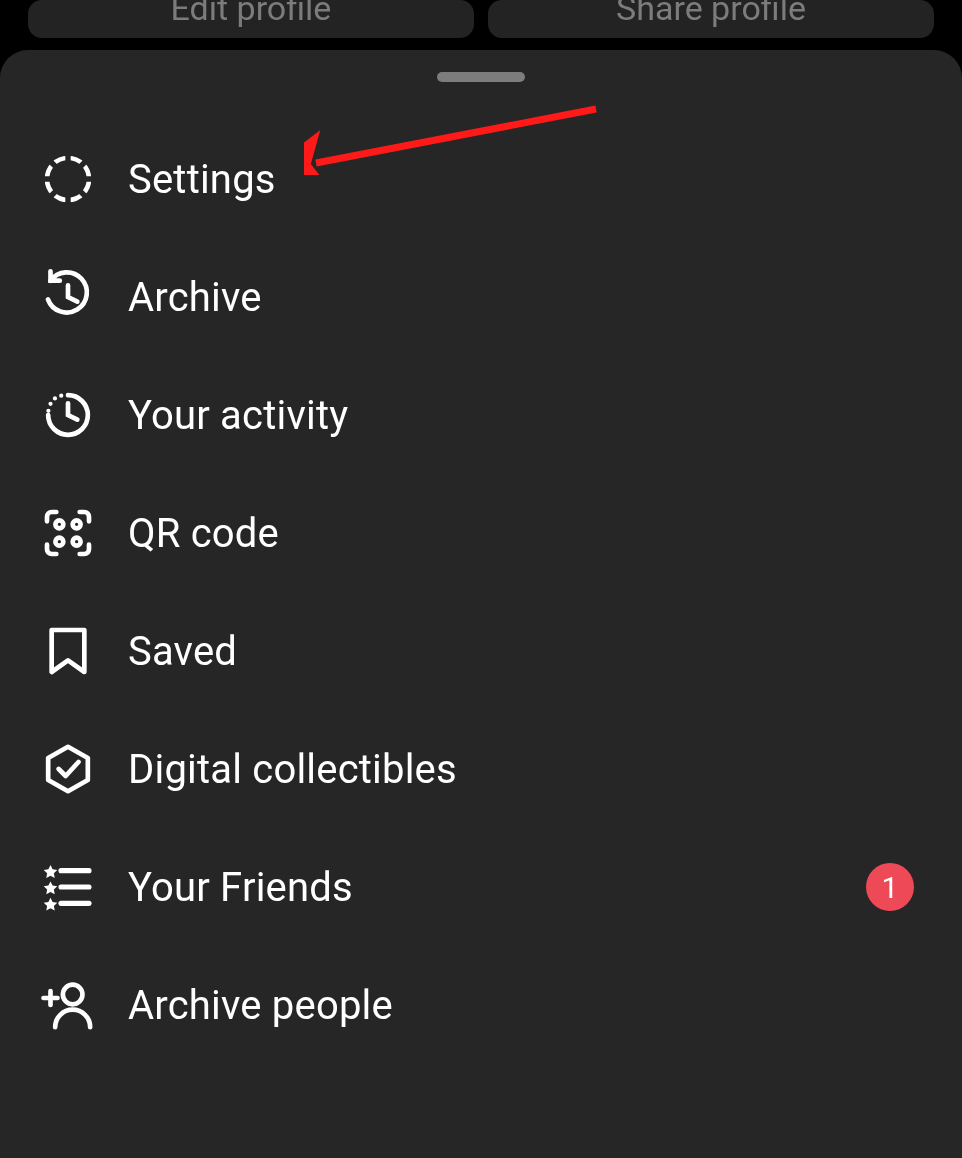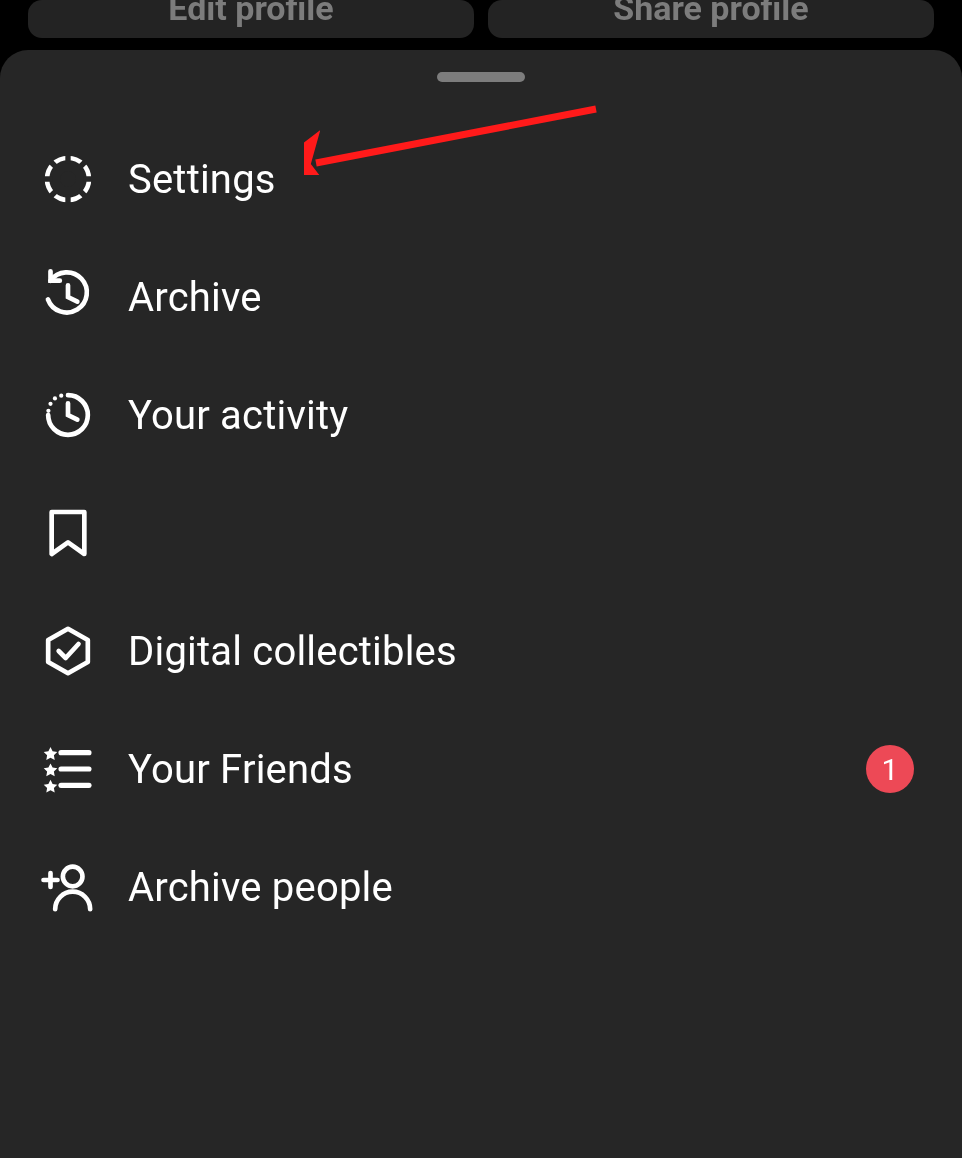--- a/index.html
+++ b/index.html
@@ -12,21 +12,21 @@
       gap: 14px;
       padding: 0 28px;
     }
     .pill-btn {
       flex: 1;
       height: 38px;
       background: #232323;
       border-radius: 14px;
       color: #7c7c7c;
       font-size: 34px;
-      font-weight: 700;
+      font-weight: 400;
       display: flex;
       align-items: center;
       justify-content: center;
       line-height: 1;
       clip-path: inset(-50% 0 0 0);
       padding-bottom: 22px;
     }
 
     .sheet {
       position: absolute;
@@ -163,27 +163,43 @@
           <circle cx="3.6" cy="10.2" r="0.9" fill="#fff" stroke="none"></circle>
           <circle cx="4.5" cy="7.2" r="0.9" fill="#fff" stroke="none"></circle>
           <circle cx="6.4" cy="4.9" r="0.9" fill="#fff" stroke="none"></circle>
           <circle cx="9.1" cy="3.7" r="0.9" fill="#fff" stroke="none"></circle>
           <polyline points="12,7 12,12 16,14"></polyline>
         </svg>
       </span>
       <span class="label">Your activity</span>
     </div>
 
+    <div class="menu-item">
+      <span class="icon-slot">
+        <svg viewBox="0 0 24 24" fill="none" stroke="#fff" stroke-width="2" stroke-linecap="round">
+          <path d="M3 7 V5 a2 2 0 0 1 2 -2 h2"></path>
+          <path d="M17 3 h2 a2 2 0 0 1 2 2 v2"></path>
+          <path d="M21 17 v2 a2 2 0 0 1 -2 2 h-2"></path>
+          <path d="M7 21 H5 a2 2 0 0 1 -2 -2 v-2"></path>
+          <circle cx="8.3" cy="8.3" r="1.7"></circle>
+          <circle cx="15.7" cy="8.3" r="1.7"></circle>
+          <circle cx="8.3" cy="15.7" r="1.7"></circle>
+          <circle cx="15.7" cy="15.7" r="1.7"></circle>
+        </svg>
+      </span>
+      <span class="label">QR code</span>
+    </div>
 
     <div class="menu-item">
       <span class="icon-slot">
         <svg viewBox="0 0 24 24" fill="none" stroke="#fff" stroke-width="2" stroke-linejoin="round">
           <polygon points="5,3 19,3 19,21 12,16 5,21"></polygon>
         </svg>
       </span>
+      <span class="label">Saved</span>
     </div>
 
     <div class="menu-item">
       <span class="icon-slot">
         <svg viewBox="0 0 24 24" fill="none" stroke="#fff" stroke-width="2" stroke-linejoin="round" stroke-linecap="round">
           <polygon points="12,2.5 20.5,7.25 20.5,16.75 12,21.5 3.5,16.75 3.5,7.25"></polygon>
           <polyline points="8,12 11,15 16.5,9"></polyline>
         </svg>
       </span>
       <span class="label">Digital collectibles</span>

